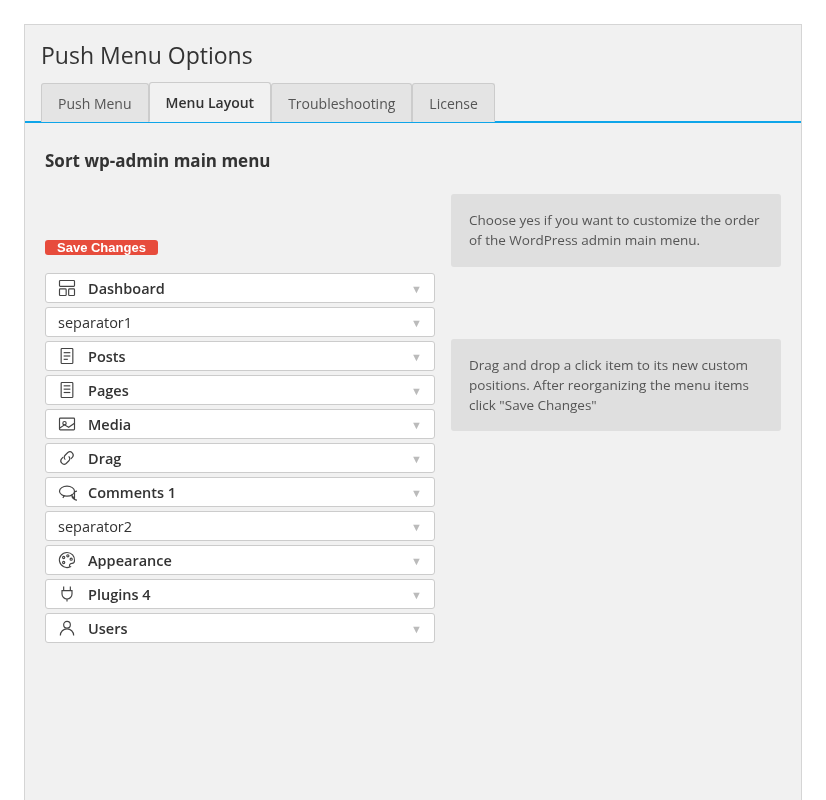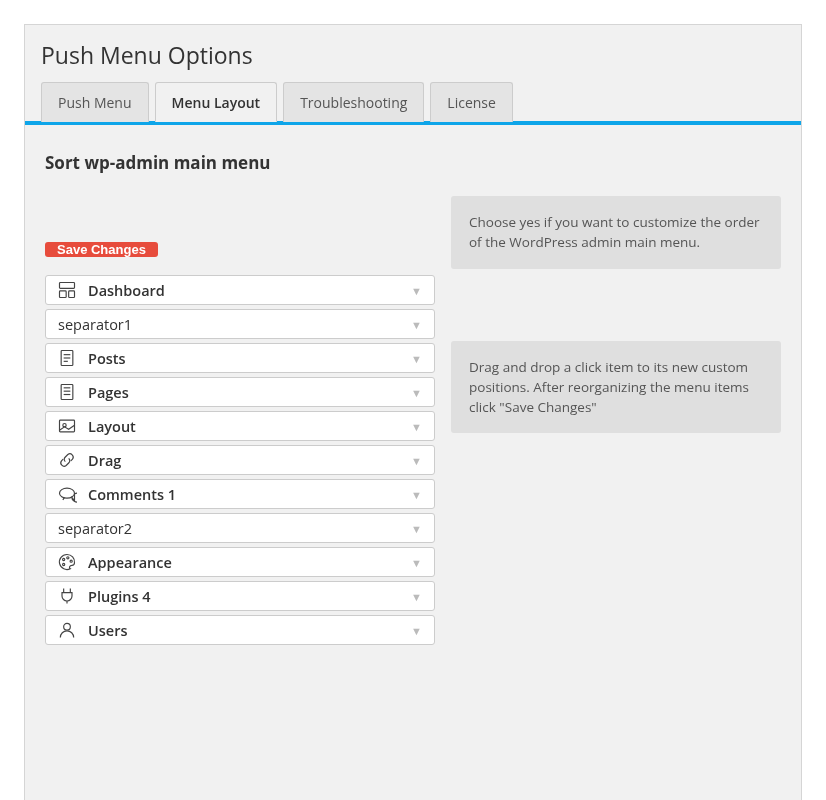--- a/index.html
+++ b/index.html
@@ -18,23 +18,24 @@
   overflow: hidden;
 }
 .panel-title {
   font-size: 23px;
   font-weight: 400;
   color: #333;
   padding: 14px 16px 10px;
 }
 .tabs {
   display: flex;
-  gap: 6px;
+  gap: 0;
   padding: 0 16px;
-  border-bottom: 4px solid #0ea5e9;
+  border-bottom: 2px solid #0ea5e9;
+  align-items: center;
 }
 .tab {
   padding: 10px 16px 9px;
   font-size: 14px;
   background: #e4e4e4;
   border: 1px solid #ccc;
   border-bottom: none;
   border-radius: 3px 3px 0 0;
   color: #555;
   cursor: pointer;
@@ -205,21 +206,21 @@
               <span class="menu-expand">▼</span>
             </div>
             <div class="menu-item">
               <span class="menu-icon">
                 <svg viewBox="0 0 24 24">
                   <rect x="3" y="5" width="18" height="14" rx="1"></rect>
                   <circle cx="9" cy="11" r="2"></circle>
                   <path d="M3 17 L9 13 L14 16 L21 11"></path>
                 </svg>
               </span>
-              <span class="menu-label">Layout</span>
+              <span class="menu-label">Media</span>
               <span class="menu-expand">▼</span>
             </div>
             <div class="menu-item">
               <span class="menu-icon">
                 <svg viewBox="0 0 24 24">
                   <path d="M10 14 a4 4 0 0 1 0-5.6 l3-3 a4 4 0 0 1 5.6 5.6 l-2 2"></path>
                   <path d="M14 10 a4 4 0 0 1 0 5.6 l-3 3 a4 4 0 0 1-5.6-5.6 l2-2"></path>
                 </svg>
               </span>
               <span class="menu-label">Drag</span>

